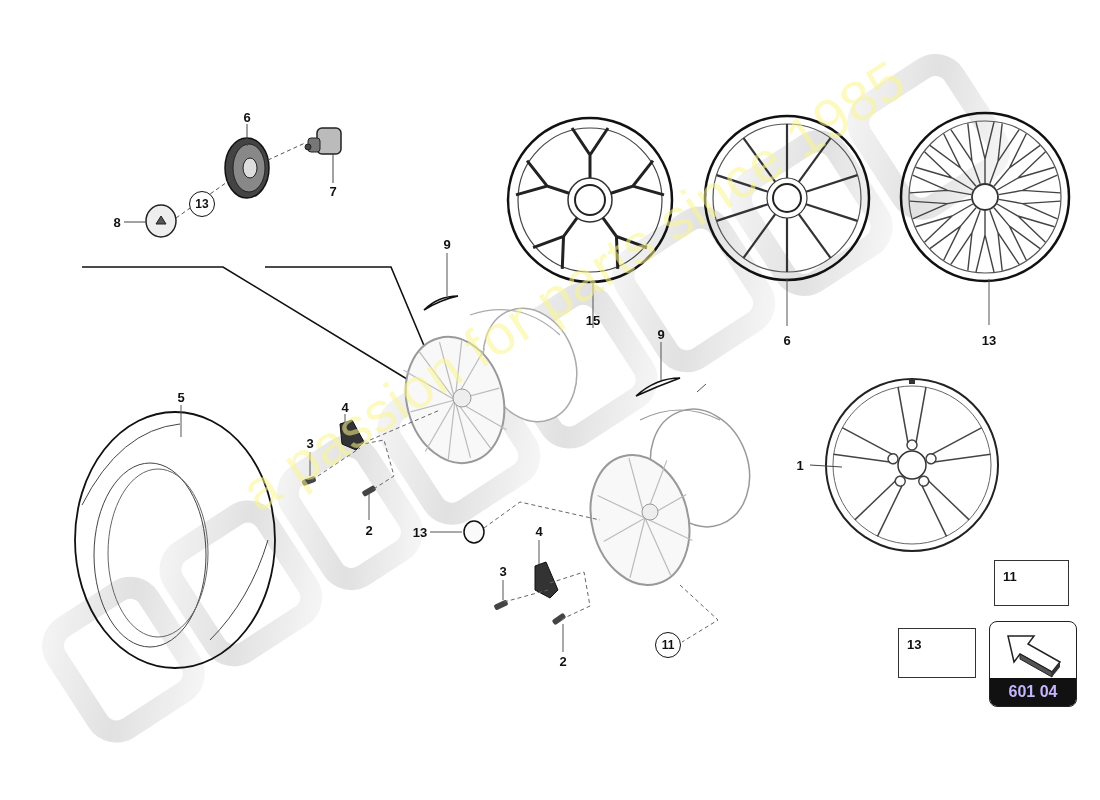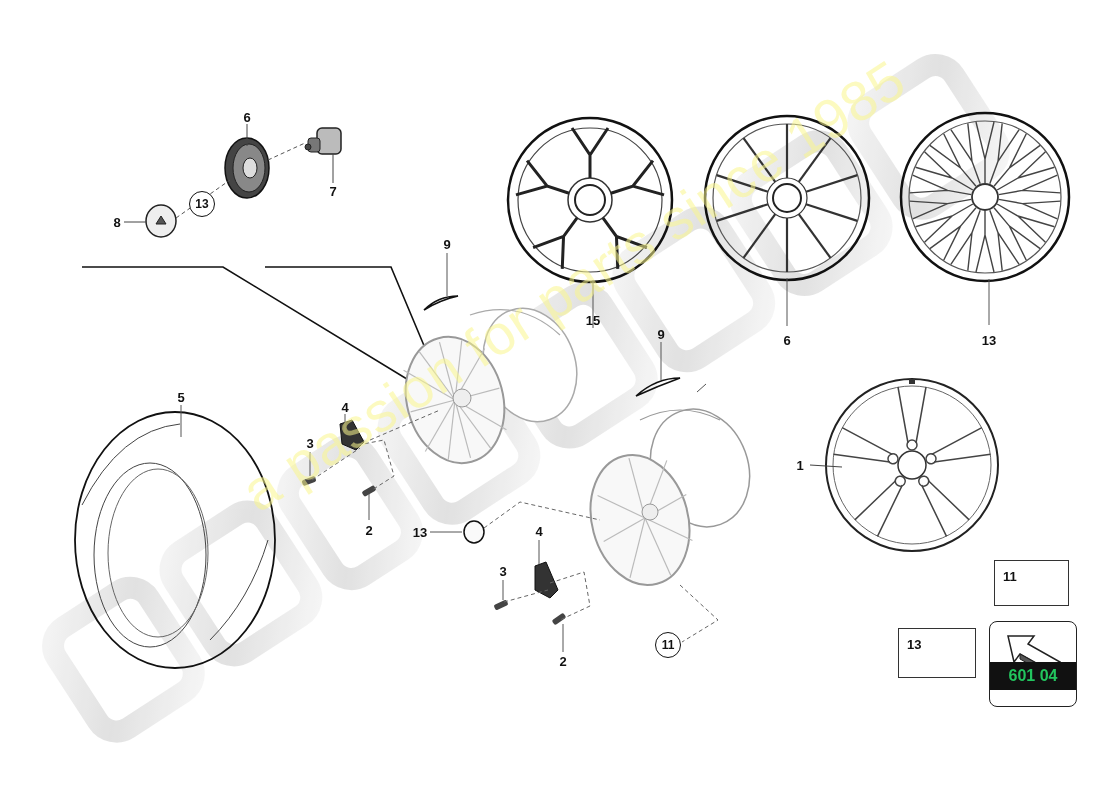--- a/index.html
+++ b/index.html
@@ -8,22 +8,22 @@
   #canvas { position: absolute; left: 0; top: 0; width: 1100px; height: 800px; }
   .lbl { position: absolute; font-family: "Liberation Sans", sans-serif; font-weight: bold;
          font-size: 13px; color: #111; line-height: 1; transform: translate(-50%, -50%); white-space: nowrap; }
   .callout-circle { position: absolute; width: 26px; height: 26px; border: 1.5px solid #111; border-radius: 50%;
          display: flex; align-items: center; justify-content: center; font-weight: bold; font-size: 12px;
          color: #111; background: #fff; box-sizing: border-box; transform: translate(-50%, -50%); }
   .box { position: absolute; border: 1px solid #333; background: #fff; box-sizing: border-box; }
   .box .num { position: absolute; left: 8px; top: 8px; font-weight: bold; font-size: 13px; color: #111; }
   .pageref { position: absolute; left: 989px; top: 621px; width: 88px; height: 86px;
          border: 1.5px solid #222; border-radius: 8px; overflow: hidden; background: #fff; box-sizing: border-box; }
-  .pageref .bar { position: absolute; left: 0; right: 0; bottom: 16px; height: 28px; background: #111;
-         color: #22c55e; font-weight: bold; font-size: 16px; display: flex; align-items: center; justify-content: center; }
+  .pageref .bar { position: absolute; left: 0; right: 0; bottom: 0; height: 28px; background: #111;
+         color: #c4b5fd; font-weight: bold; font-size: 16px; display: flex; align-items: center; justify-content: center; }
   .wm-text { position: absolute; left: 230px; top: 470px; font-family: "Liberation Sans", sans-serif;
          font-size: 56px; color: rgba(250, 245, 140, 0.55); transform: rotate(-33deg); transform-origin: left top;
          white-space: nowrap; letter-spacing: 1px; }
 </style>
 </head>
 <body>
 
 <svg id="canvas" viewBox="0 0 1100 800" xmlns="http://www.w3.org/2000/svg">
   <defs>
     <linearGradient id="wmg" x1="0" y1="0" x2="1" y2="1">

